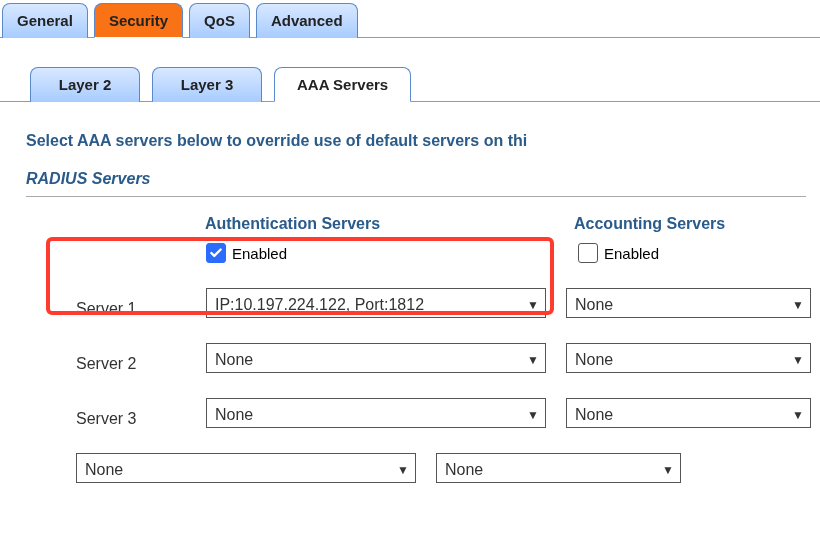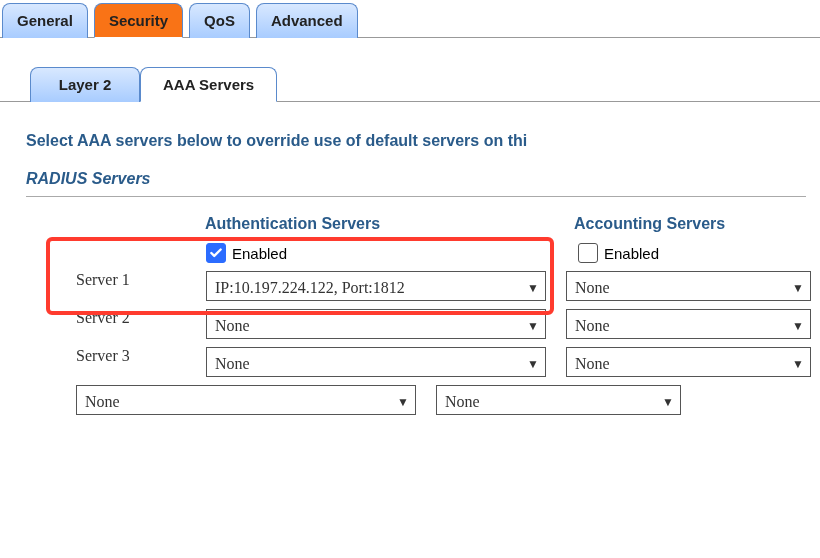--- a/index.html
+++ b/index.html
@@ -37,21 +37,21 @@
       top: 1px;
     }
     .tab-top.active {
       background: #f97316;
       border-bottom: 1px solid #fff;
     }
     
     
     .tabs-sub {
       display: flex;
-      gap: 0;
+      gap: 12px;
       padding: 28px 0 0 30px;
       border-bottom: 1px solid #999;
     }
     .tab-sub {
       background: linear-gradient(to bottom, #d8e8ff 0%, #a8ccff 100%);
       border: 1px solid #5a8acc;
       border-bottom: none;
       border-radius: 8px 8px 0 0;
       padding: 8px 22px;
       font-weight: bold;
@@ -154,23 +154,22 @@
       font-size: 16px;
     }
     .checkbox.checked {
       background: #2b6cff;
       border-color: #2b6cff;
       color: #fff;
     }
     
     .server-row {
       display: flex;
-      align-items: flex-start;
-      margin-top: 8px;
-      font-family: Liberation Serif, serif;
+      align-items: flex-end;
+      margin-top: 25px;
     }
     .row-label {
       width: 130px;
       color: #333;
       font-size: 16px;
     }
     
     .select {
       border: 1px solid #555;
       background: #fff;
@@ -207,20 +206,21 @@
 
 <div class="tabs-top">
   <div class="tab-top">General</div>
   <div class="tab-top active">Security</div>
   <div class="tab-top">QoS</div>
   <div class="tab-top">Advanced</div>
 </div>
 
 <div class="tabs-sub">
   <div class="tab-sub">Layer 2</div>
+  <div class="tab-sub">Layer 3</div>
   <div class="tab-sub active">AAA Servers</div>
 </div>
 
 <div class="content">
   <div class="instr">Select AAA servers below to override use of default servers on thi</div>
   <div class="section-title">RADIUS Servers</div>
   <hr class="sep">
 
   <div class="server-grid">
 

